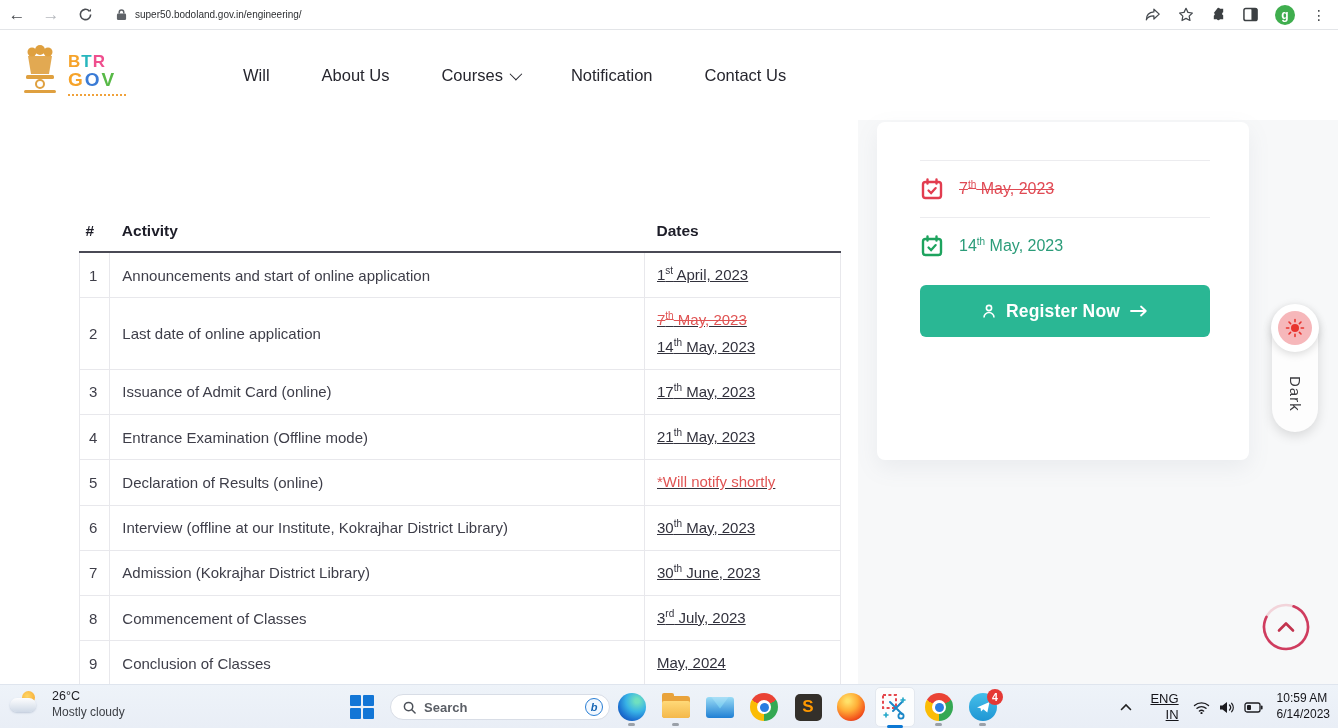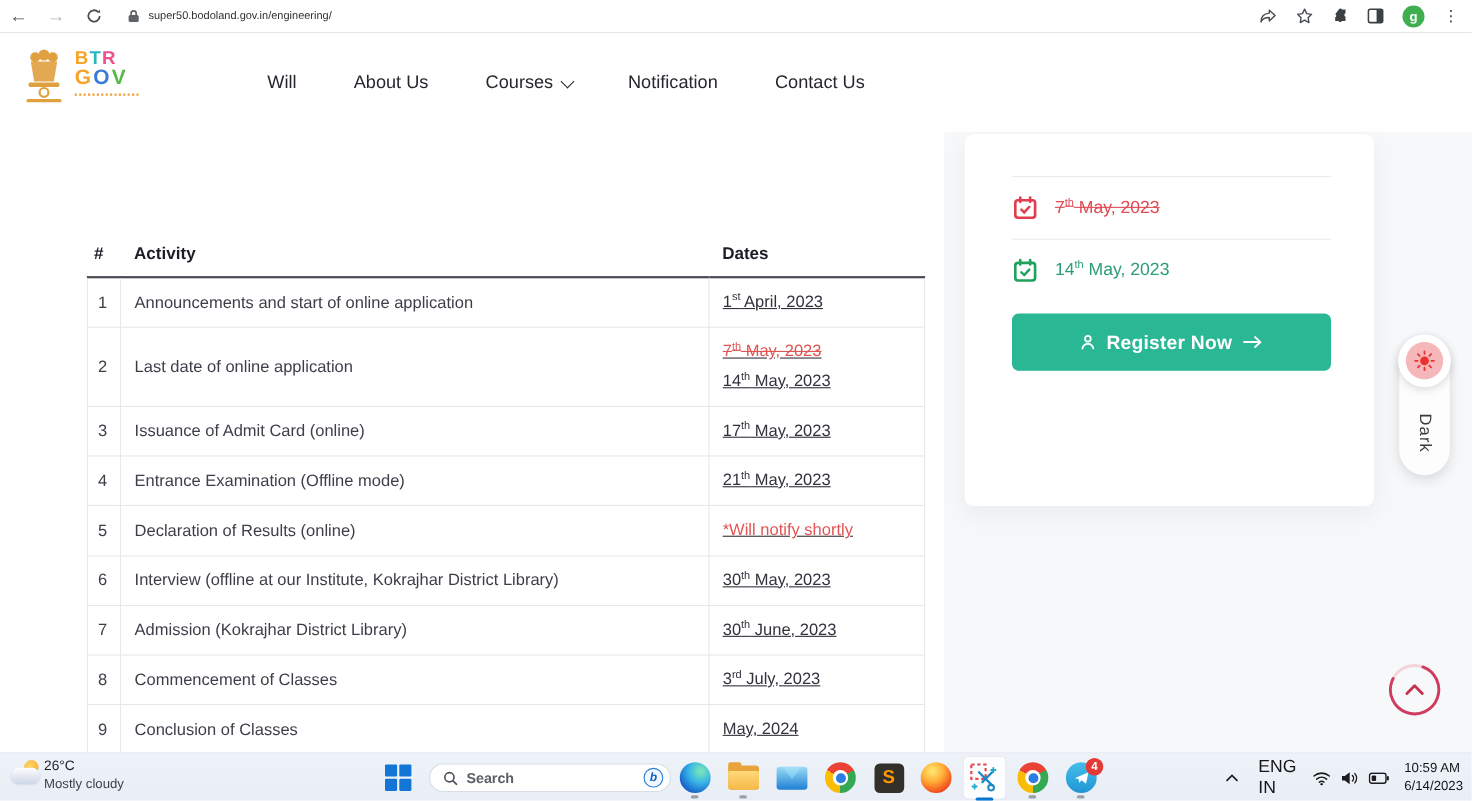--- a/index.html
+++ b/index.html
@@ -12,21 +12,21 @@
   .nav-ic { font-size:17px; color:#4a4d52; width:34px; text-align:center; cursor:pointer; }
   .nav-ic.disabled { color:#b6b9be; }
   #url-area { display:flex; align-items:center; gap:8px; margin-left:14px; flex:1; }
   #url-text { font-size:10px; color:#2e3033; }
   #chrome-right { display:flex; align-items:center; gap:17px; margin-right:12px; }
   #avatar-g { width:20px; height:20px; border-radius:50%; background:#3fae4e; color:#fff; font-size:12px; font-weight:bold; display:flex; align-items:center; justify-content:center; }
   .cr-ic { color:#444; display:flex; align-items:center; }
 
   
   #site-header { position:absolute; left:0; top:30px; width:1338px; height:90px; background:#fff; }
-  #logo { position:absolute; left:20px; top:14px; display:flex; align-items:flex-start; gap:8px; }
+  #logo { position:absolute; left:20px; top:14px; display:flex; align-items:flex-end; gap:8px; }
   #logo-text { line-height:1; }
   #logo-text .l1 { font-size:17px; font-weight:800; letter-spacing:1px; }
   #logo-text .l2 { font-size:19px; font-weight:800; letter-spacing:2px; }
   #logo-tagline { margin-top:3px; width:58px; border-bottom:2px dotted #f0a23b; height:4px; }
   #main-nav { position:absolute; left:243px; top:0; height:90px; display:flex; align-items:center; gap:52px; }
   .nav-item { font-size:16.5px; color:#26262e; cursor:pointer; display:flex; align-items:center; gap:7px; }
   .chev { width:9px; height:9px; border-right:1.8px solid #26262e; border-bottom:1.8px solid #26262e; transform:rotate(45deg) translateY(-2px); }
 
   
   #content { position:absolute; left:0; top:120px; width:1338px; height:564px; background:#fff; }
@@ -59,21 +59,21 @@
   
   #dark-toggle { position:absolute; left:1272px; top:308px; width:46px; height:124px; background:#fdfdfd; border-radius:23px; box-shadow:0 4px 12px rgba(0,0,0,.13); cursor:pointer; }
   #dark-knob { position:absolute; left:-1px; top:-4px; width:48px; height:48px; border-radius:50%; background:#fff; box-shadow:0 2px 8px rgba(0,0,0,.15); display:flex; align-items:center; justify-content:center; }
   #dark-knob-inner { width:34px; height:34px; border-radius:50%; background:#f6b7ba; display:flex; align-items:center; justify-content:center; }
   #dark-label { position:absolute; left:0; right:0; top:58px; bottom:10px; display:flex; align-items:center; justify-content:center; writing-mode:vertical-rl; font-size:15px; color:#3b3b3f; letter-spacing:1px; }
 
   #scroll-top { position:absolute; left:1262px; top:603px; width:48px; height:48px; cursor:pointer; }
 
   
   #taskbar { position:absolute; left:0; top:684px; width:1338px; height:44px; background:linear-gradient(180deg,#eef3f9,#e9eef6); border-top:1px solid #dfe5ee; }
-  #weather { position:absolute; left:10px; top:4px; display:flex; align-items:center; gap:0; cursor:pointer; }
+  #weather { position:absolute; left:10px; top:4px; display:flex; align-items:center; gap:12px; cursor:pointer; }
   #weather-icon { position:relative; width:30px; height:26px; }
   #weather-sun { position:absolute; left:12px; top:0; width:13px; height:13px; border-radius:50%; background:radial-gradient(circle at 40% 40%,#ffd766,#f6a32b); }
   #weather-cloud { position:absolute; left:0; top:7px; width:26px; height:14px; border-radius:8px; background:linear-gradient(180deg,#fdfdfe,#cfd9e6); box-shadow:0 1px 2px rgba(120,140,170,.4); }
   #weather-temp { font-size:12.5px; color:#1d1d22; line-height:1.25; }
   #weather-cond { font-size:12px; color:#3c3f45; line-height:1.2; }
   #start-btn { position:absolute; left:350px; top:10px; width:24px; height:24px; display:grid; grid-template-columns:11px 11px; grid-template-rows:11px 11px; gap:2px; cursor:pointer; }
   #start-btn div { background:#1376d6; border-radius:1px; }
   #search-pill { position:absolute; left:390px; top:9px; width:220px; height:26px; background:#fff; border:1px solid #d8dde6; border-radius:13px; display:flex; align-items:center; padding:0 6px 0 12px; gap:8px; cursor:text; }
   #search-text { flex:1; font-size:13px; color:#5b5f66;font-weight:bold; }
   #bing-ic { width:18px; height:18px; border-radius:50%; border:1.5px solid #2a7fd4; display:flex; align-items:center; justify-content:center; font-size:11px; font-weight:bold; color:#1766b5; font-style:italic; background:#f2f8ff; }
@@ -93,21 +93,21 @@
   #tg-badge { position:absolute; top:-4px; right:-6px; min-width:16px; height:16px; border-radius:8px; background:#e53935; color:#fff; font-size:10.5px; font-weight:bold; display:flex; align-items:center; justify-content:center; padding:0 3px; }
   #folder-ic { position:relative; width:28px; height:22px; }
   #folder-back { position:absolute; left:0; top:0; width:28px; height:22px; border-radius:3px; background:#e9a33c; }
   #folder-tab { position:absolute; left:0; top:-3px; width:12px; height:6px; border-radius:2px 2px 0 0; background:#e9a33c; }
   #folder-front { position:absolute; left:0; top:5px; width:28px; height:17px; border-radius:2px 2px 3px 3px; background:linear-gradient(180deg,#ffd978,#f4b84a); }
   #mail-ic-w { width:28px; height:21px; position:relative; border-radius:3px; background:linear-gradient(180deg,#9adcf5,#1f7fd4); overflow:hidden; }
   #mail-flap { position:absolute; left:-4px; top:-12px; width:36px; height:24px; background:linear-gradient(180deg,#e8f7ff,#6cc7ee); transform:rotate(0deg); clip-path:polygon(0 0,100% 0,50% 100%); }
 
   #tray { position:absolute; right:8px; top:0; height:44px; display:flex; align-items:center; gap:14px; }
   #tray-chev { font-size:13px; color:#222; cursor:pointer; padding:0 4px; }
-  #lang { text-align:left; font-size:16px; color:#15151a; line-height:1.2; cursor:pointer; }
+  #lang { text-align:right; font-size:13px; color:#15151a; line-height:1.2; cursor:pointer;text-decoration:underline; }
   #tray-icons { display:flex; align-items:center; gap:9px; cursor:pointer; }
   #clock { text-align:left; font-size:12px; color:#15151a; line-height:1.3; cursor:pointer; }
 
   svg { display:block; }
 </style>
 </head>
 <body>
 
 <div id="stage">
 

